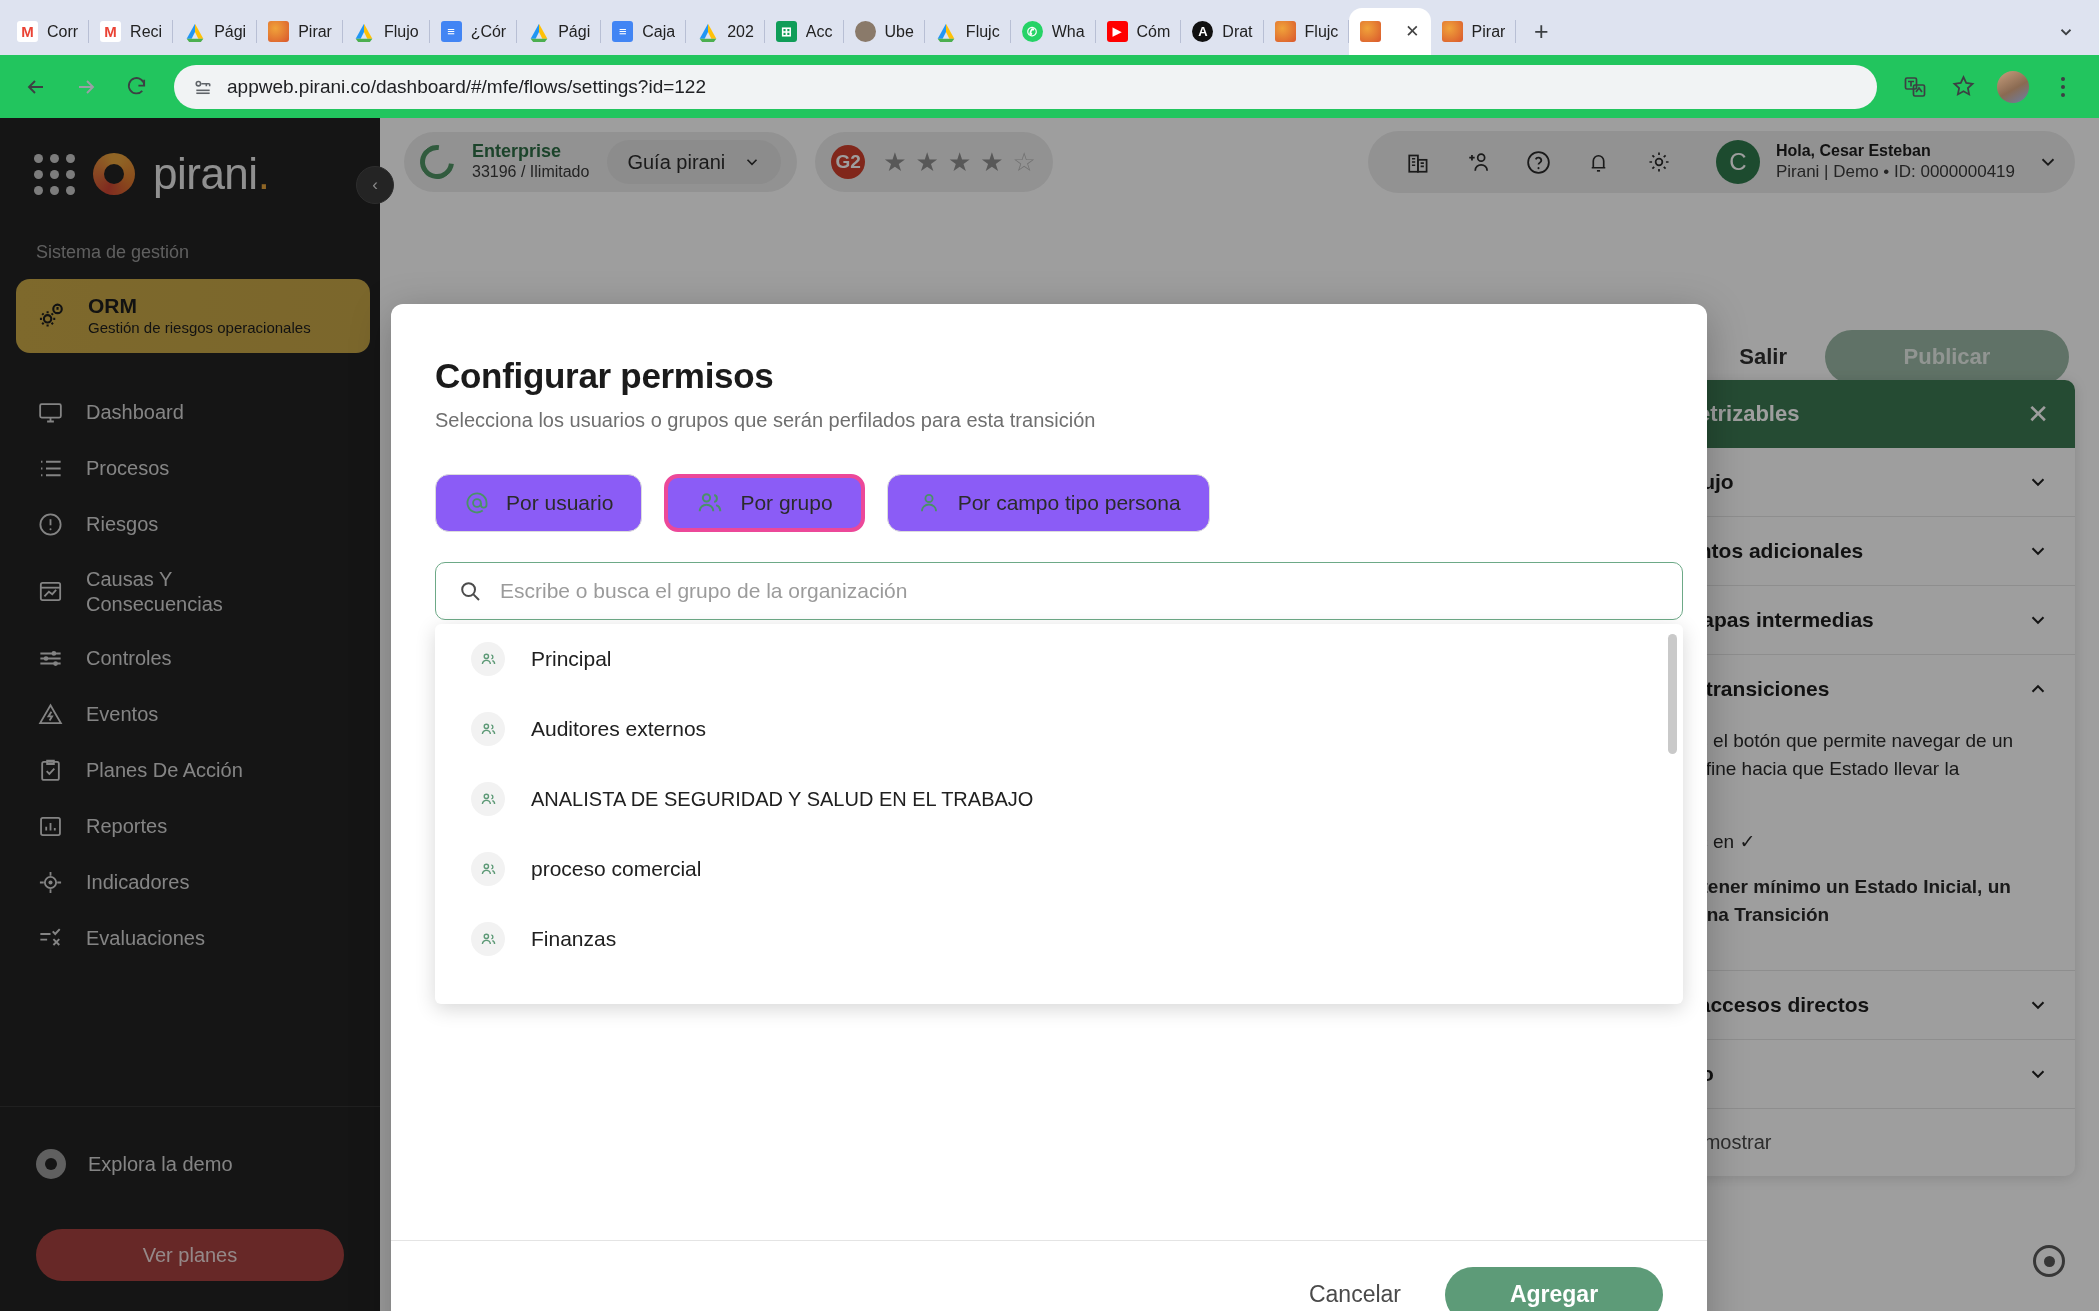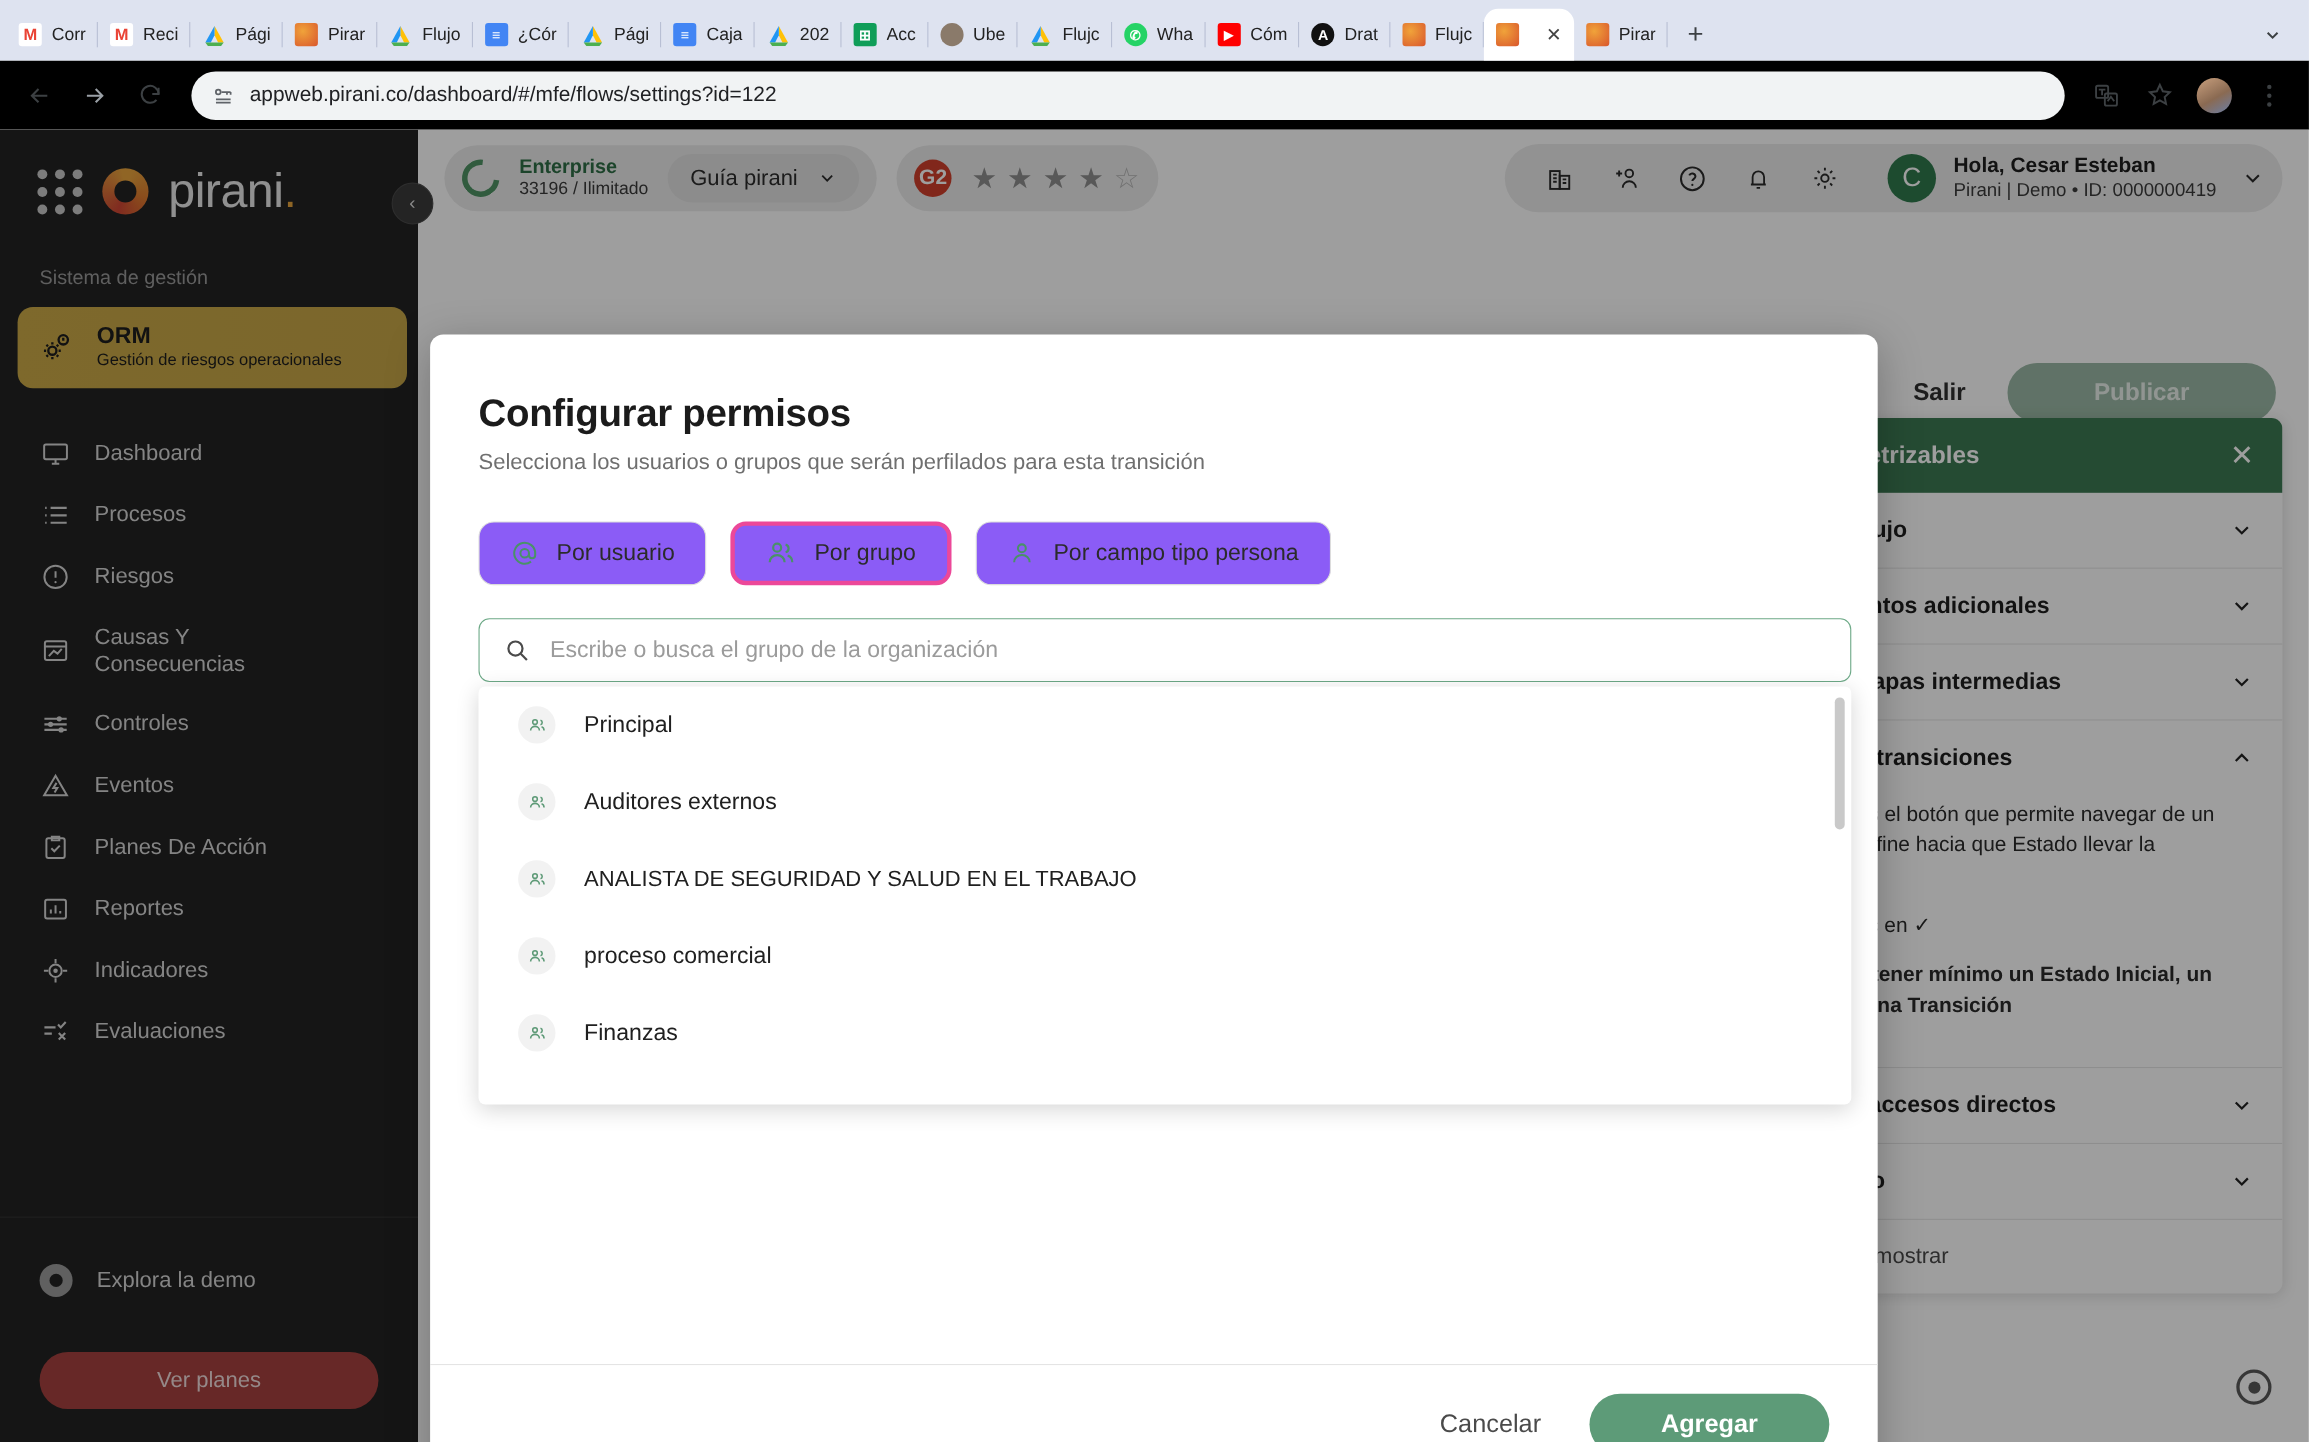--- a/index.html
+++ b/index.html
@@ -67,21 +67,21 @@
     height: 47px; padding-right: 8px;
   }
   .chev-down-chrome {
     width: 38px; height: 38px; border-radius: 50%;
     display: flex; align-items: center; justify-content: center;
     color: #3c4043; font-size: 16px;
   }
 
   .omnibar {
     height: 63px;
-    background: #000000;
+    background: #22c55e;
     display: flex; align-items: center;
     padding: 0 14px;
     gap: 6px;
   }
   .nav-btn {
     width: 44px; height: 44px; border-radius: 50%;
     display: flex; align-items: center; justify-content: center;
     color: #3c4043;
   }
   .urlbox {
@@ -251,21 +251,21 @@
     padding: 0 10px 0 34px;
   }
   .tb-icon { width: 34px; height: 34px; display: flex; align-items: center; justify-content: center; color: #2a2a2a;}
   .user-chip { display: flex; align-items: center; gap: 16px; padding-left: 14px;}
   .user-av {
     width: 44px; height: 44px; border-radius: 50%;
     background: #2f7a4d; color: #fff;
     display: flex; align-items: center; justify-content: center;
     font-size: 24px;
   }
-  .user-text .u1 { font-size: 19px; font-weight: 700; color:#1d1d1d; line-height: 1.2; text-align: right;}
+  .user-text .u1 { font-size: 16px; font-weight: 700; color:#1d1d1d; line-height: 1.2; text-align: right;}
   .user-text .u2 { font-size: 17px; color: #3b3b3b; line-height: 1.3;}
 
   .exit-row {
     position: absolute; top: 212px; right: 30px;
     display: flex; align-items: center; gap: 38px;
   }
   .exit-link { font-size: 22px; color: #303030; font-weight: 700;}
   .publicar-btn {
     background: #9bb9a6; color: #eaf1ec;
     border-radius: 28px; height: 54px; width: 244px;

